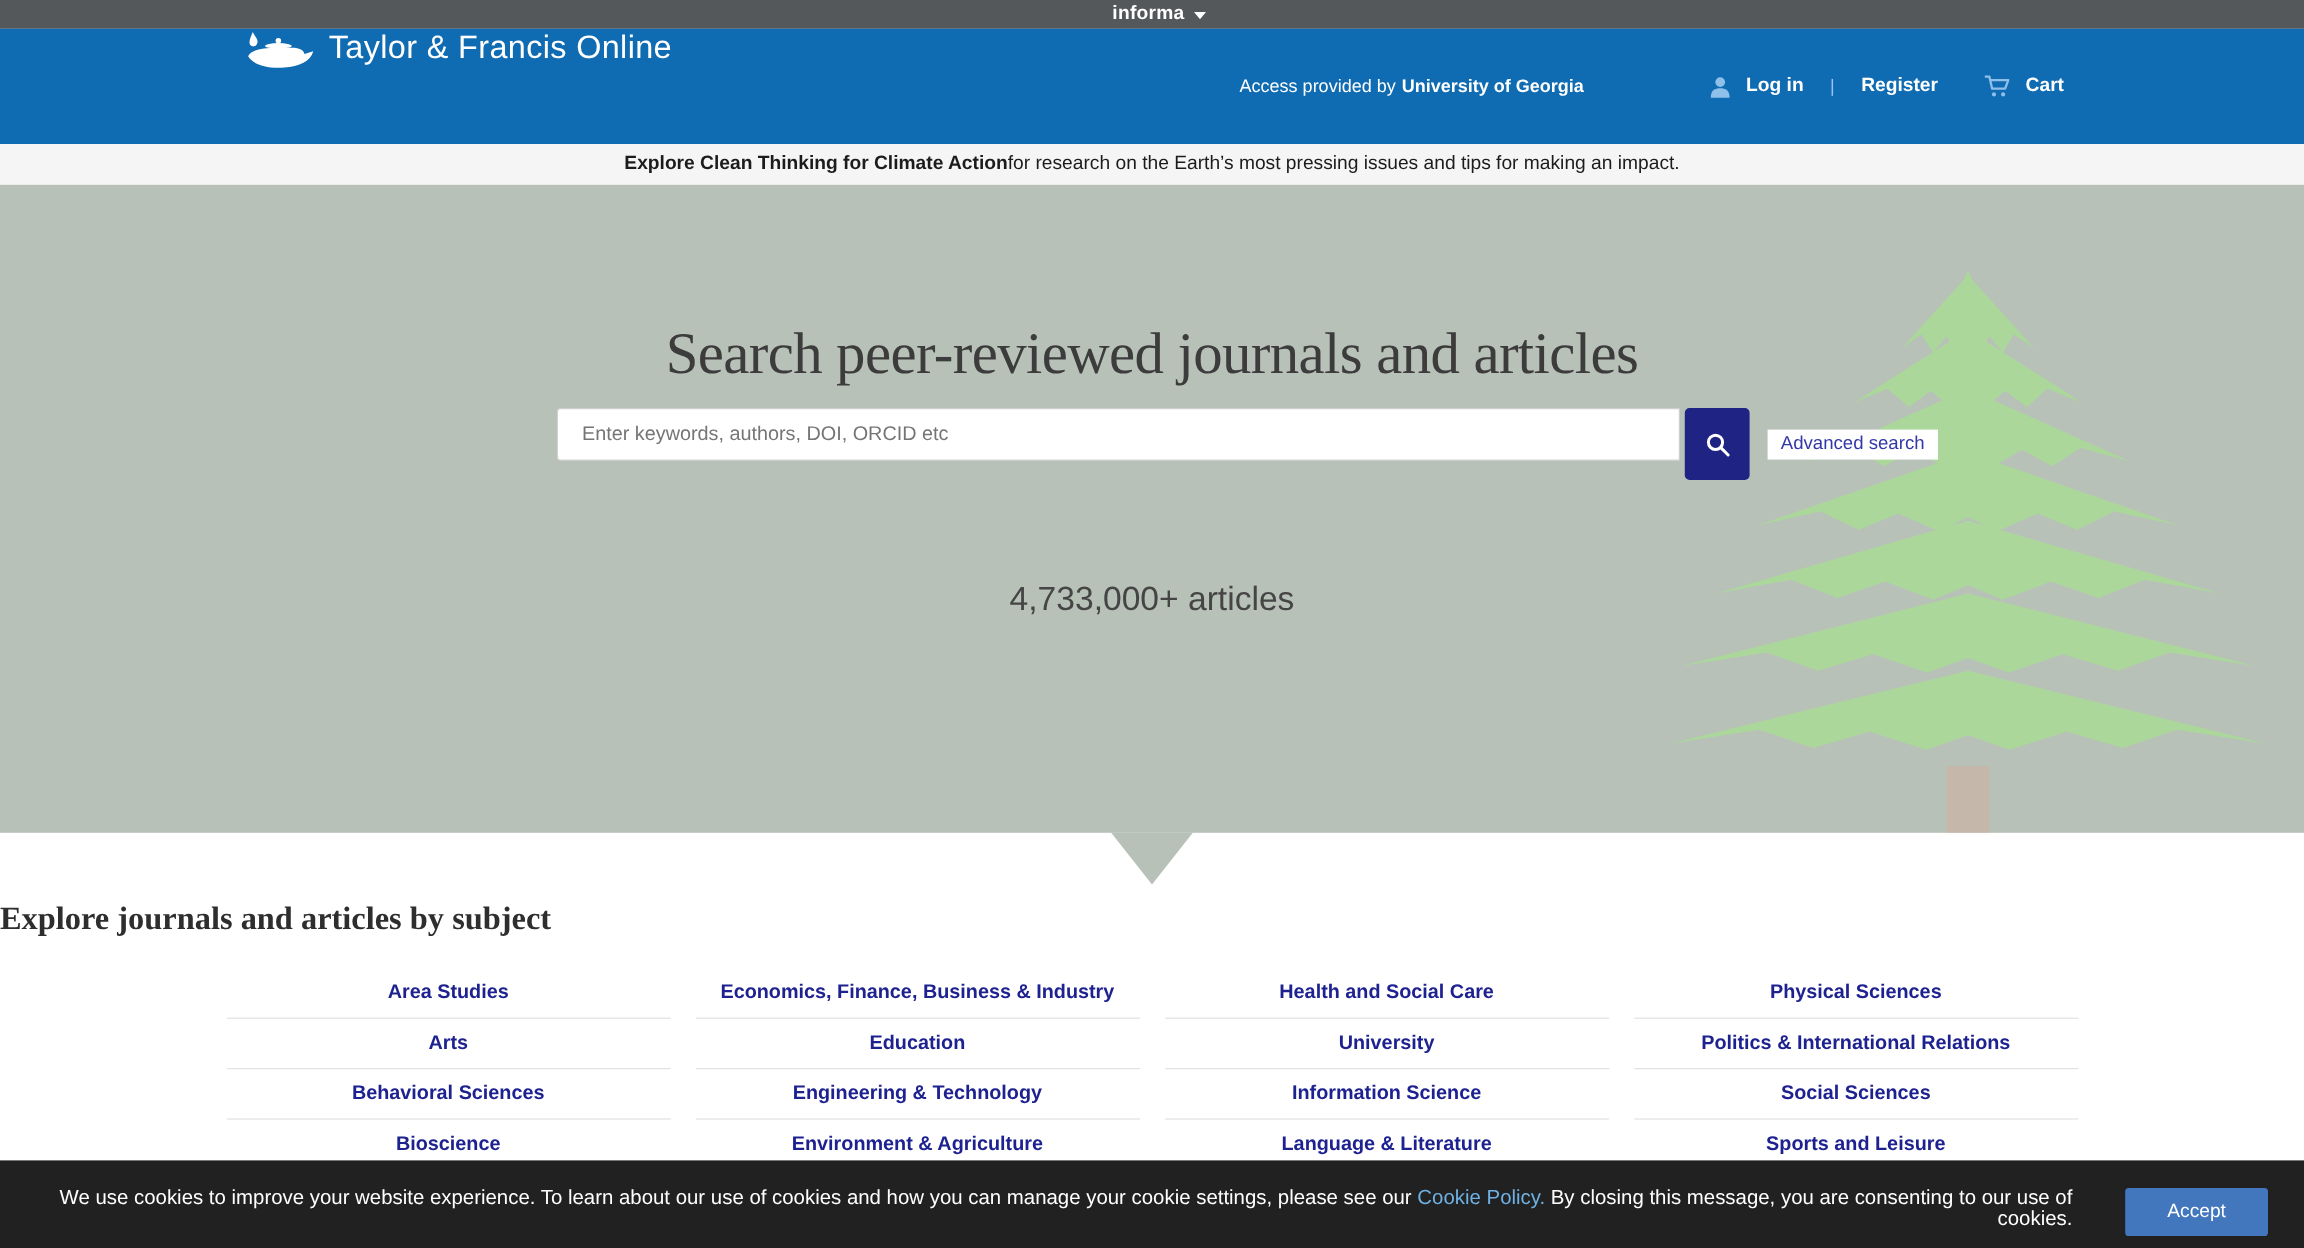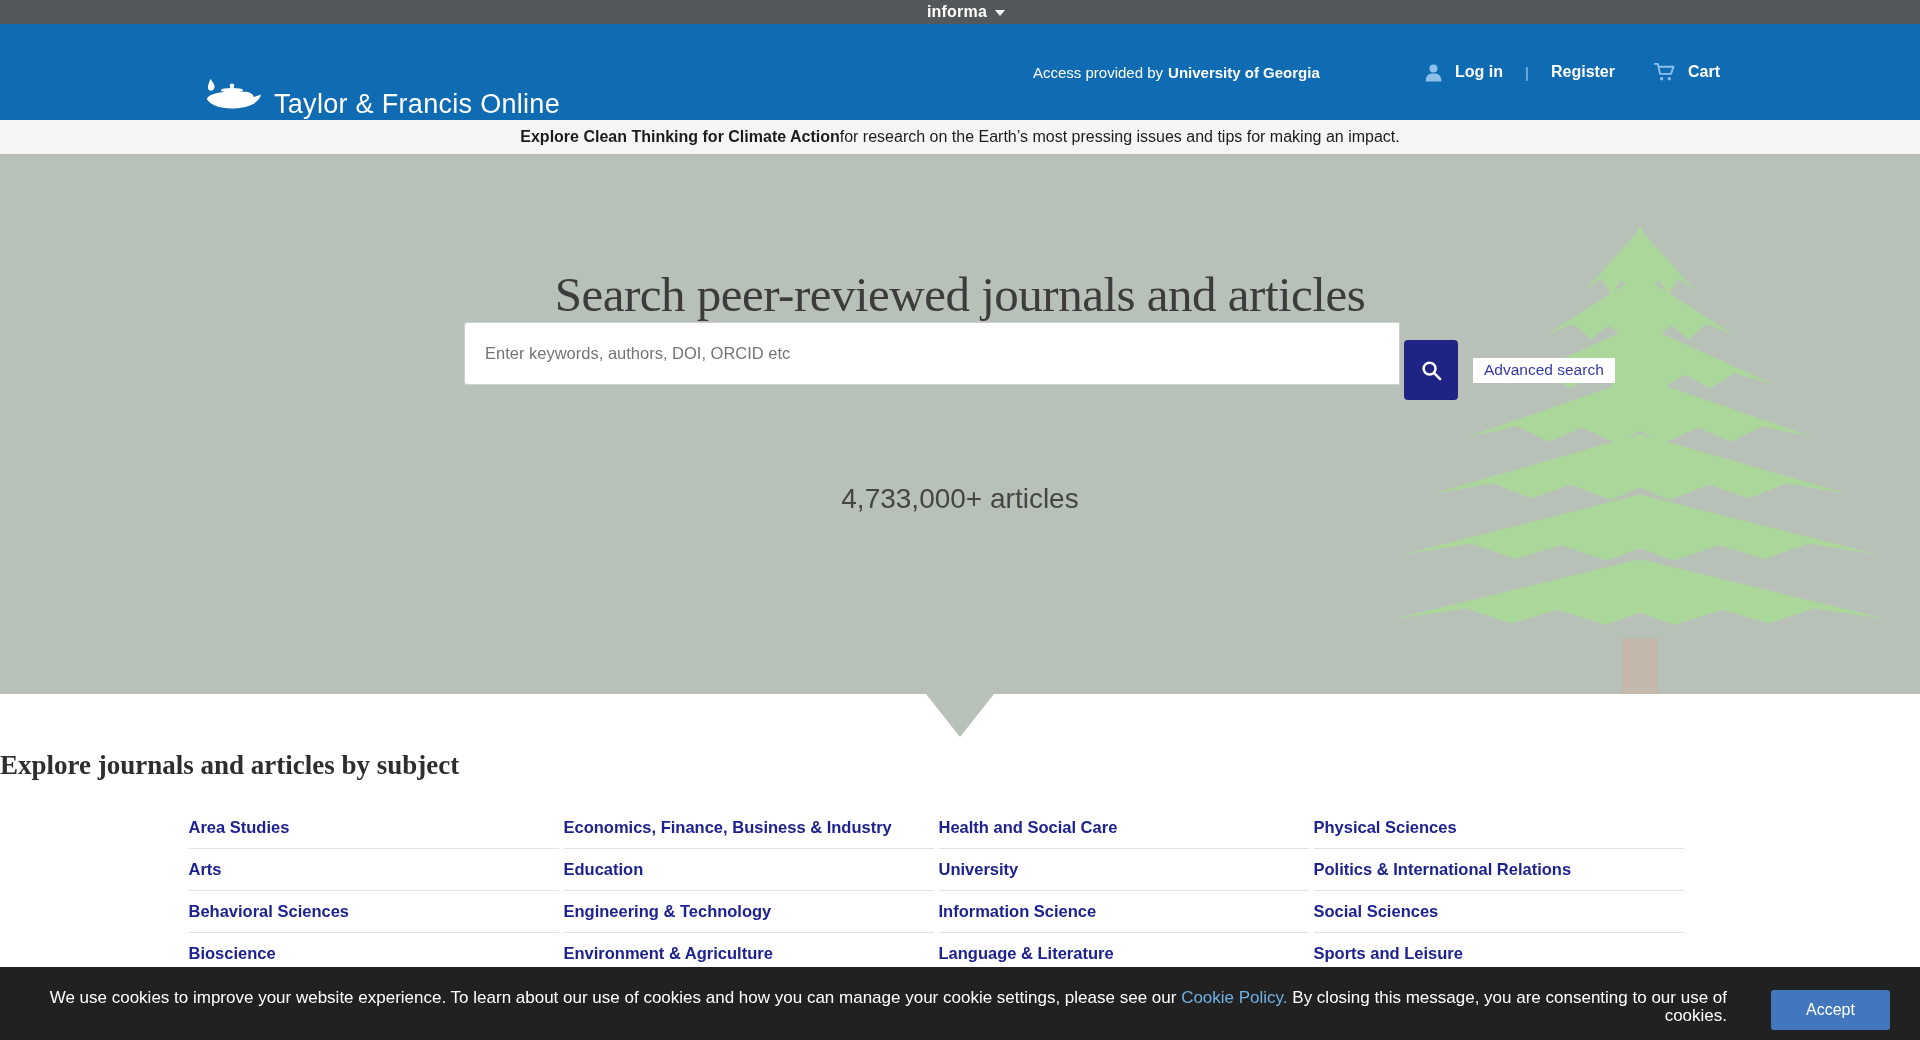--- a/index.html
+++ b/index.html
@@ -7,54 +7,54 @@
   .page { position:relative; width:1920px; height:1040px; }
 
   
   .informa-bar { height:24px; background:#54585a; display:flex; align-items:center; justify-content:center;padding-left:12px; }
   .informa-brand { display:flex; align-items:center; gap:8px; cursor:pointer; }
   .informa-text { color:#fff; font-weight:bold; font-size:16px; letter-spacing:.2px; }
   .informa-caret { width:0; height:0; border-left:5px solid transparent; border-right:5px solid transparent; border-top:6px solid #fff; margin-top:2px; }
 
   
   .header { position:relative; height:96px; background:#0f6bb2; }
-  .logo { position:absolute; left:200px; top:0; height:96px; display:flex; align-items:flex-end; gap:12px; cursor:pointer; }
+  .logo { position:absolute; left:200px; top:0; height:96px; display:flex; align-items:flex-start; gap:12px; cursor:pointer; }
   .logo-text { color:#fff; font-size:27px; letter-spacing:.3px; font-family:"Liberation Sans", sans-serif; }
   .header-access { position:absolute; left:1033px; top:0; height:96px; display:flex; align-items:center; color:#fff; font-size:15px; }
   .header-access b { margin-left:5px; }
   .header-actions { position:absolute; right:200px; top:0; height:96px; display:flex; align-items:center; gap:14px; }
   .hdr-link { color:#fff; font-size:16px; font-weight:bold; cursor:pointer; display:flex; align-items:center; gap:12px; }
   .hdr-sep { color:#9cc6e9; font-size:15px; margin:0 8px; }
 
   
   .announce { height:34px; background:#f5f5f5; display:flex; align-items:center; justify-content:center; font-size:16px; color:#1c1c1c; }
   .announce b { cursor:pointer; }
   .announce span.rest { margin-left:0; }
 
   
   .hero { position:relative; height:540px; background:#b7c1b8; }
   .hero-clip { position:absolute; inset:0; overflow:hidden; }
   .hero-tree { position:absolute; left:1390px; top:64px; opacity:.62; }
   .hero-notch { position:absolute; left:50%; bottom:-43px; transform:translateX(-50%); width:0; height:0;
     border-left:34px solid transparent; border-right:34px solid transparent; border-top:43px solid #b7c1b8; z-index:3; }
   .hero-title { position:absolute; top:112px; width:100%; text-align:center; font-family:"Liberation Serif", serif;
     font-size:49px; font-weight:500; color:#3c3c3c; letter-spacing:-.5px; z-index:2; }
-  .search-input { position:absolute; left:464px; top:168px; width:936px; height:63px; background:#fff;
+  .search-input { position:absolute; left:464px; top:186px; width:936px; height:44px; background:#fff;
     border:1px solid #cfcfcf; border-radius:3px 0 0 3px; padding:0 20px; font-size:16.5px; color:#222; z-index:2; }
   .search-input::placeholder { color:#757575; opacity:1; }
   .search-btn { position:absolute; left:1404px; top:186px; width:54px; height:60px; background:#1f2383; border:none;
     border-radius:4px; cursor:pointer; display:flex; align-items:center; justify-content:center; z-index:2; }
   .adv-chip { position:absolute; left:1473px; top:204px; background:#fff; color:#3338a8; font-size:15.5px;
     padding:3px 11px 4px; cursor:pointer; z-index:2; }
   .article-count { position:absolute; top:329px; width:100%; text-align:center; font-size:28px; color:#454545; z-index:2; }
 
   
   .subjects { background:#fff; padding-top:56px; }
   .subjects-title { text-align:left; font-family:"Liberation Serif", serif; font-weight:bold; font-size:27px; color:#2e2e2e; }
-  .subject-grid { width:1543px; margin:37px auto 0; display:grid; grid-template-columns:repeat(4,370px); column-gap:5px; }
+  .subject-grid { width:1543px; margin:37px auto 0; display:grid; grid-template-columns:repeat(4,370px); column-gap:21px;text-align:center; }
   .subject-col { list-style:none; }
   .subject-col li { padding-bottom:11px; margin-bottom:11px; border-bottom:1px solid #e2e2e2; }
   .subject-link { color:#1e2290; font-weight:bold; font-size:16.5px; line-height:18px; text-decoration:none; cursor:pointer; display:inline-block; }
 
   
   .cookie { position:absolute; left:0; bottom:0; width:1920px; height:73px; background:rgba(26,26,26,.97); z-index:10; }
   .cookie-text { position:absolute; left:37px; top:22px; width:1690px; color:#fff; font-size:17px; line-height:17.5px;text-align:right; }
   .cookie-link { color:#6fb1e4; cursor:pointer; text-decoration:none; }
   .accept-btn { position:absolute; right:30px; top:23px; width:119px; height:40px; background:#4377bd; color:#fff;
     border:none; border-radius:3px; font-size:16px; font-family:"Liberation Sans", sans-serif; cursor:pointer; }

